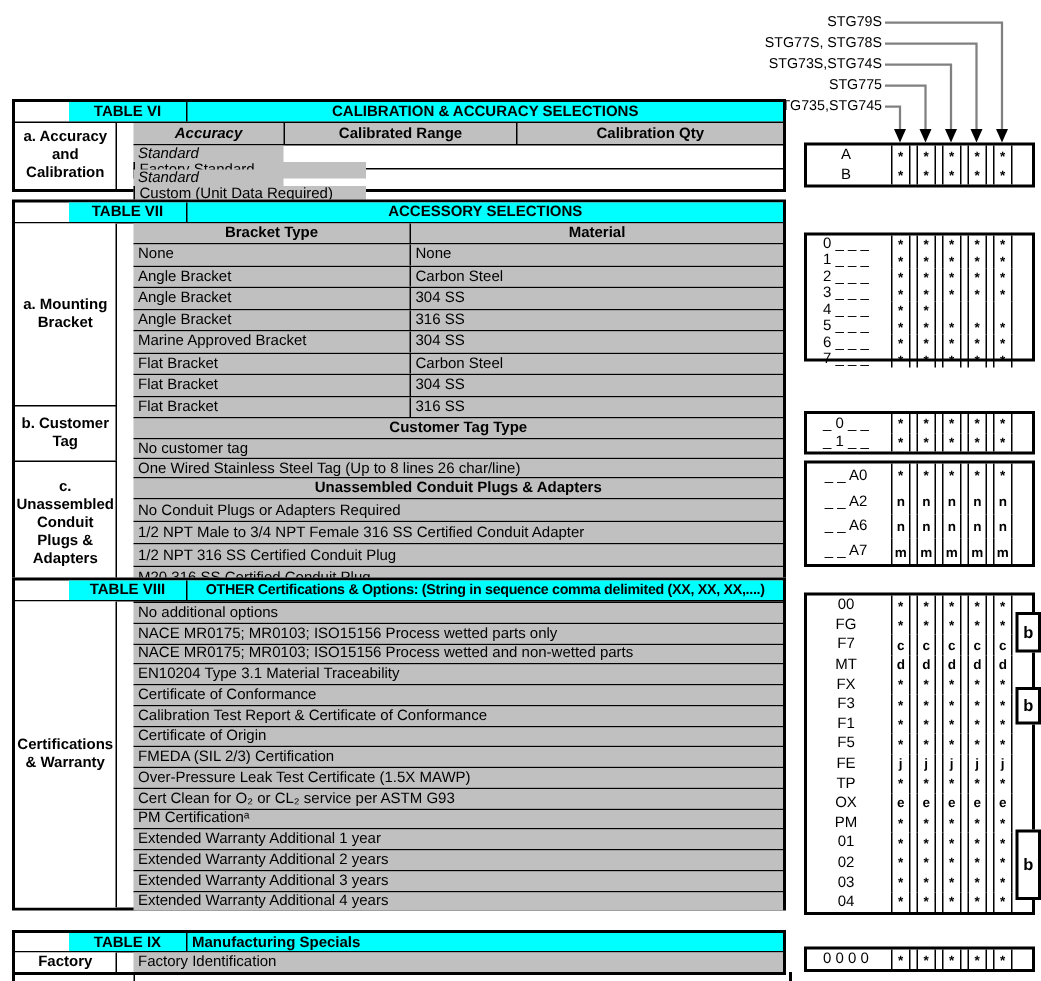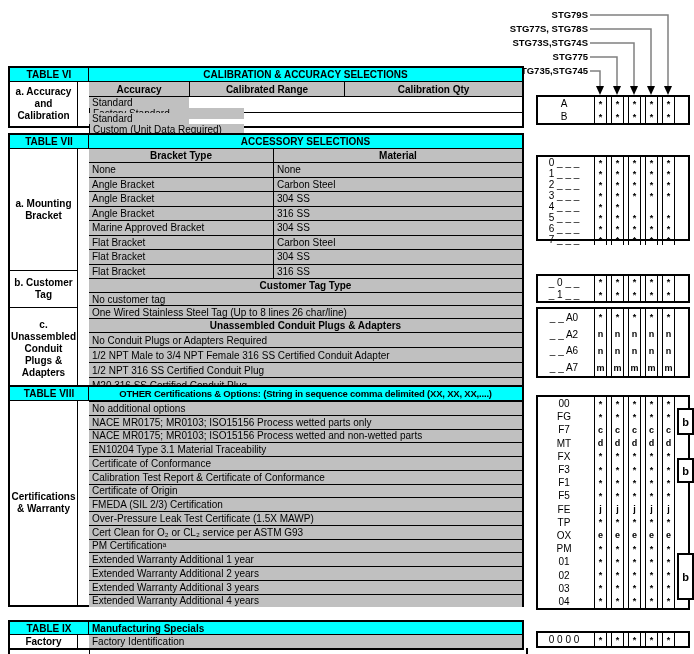--- a/index.html
+++ b/index.html
@@ -10,40 +10,40 @@
   .row{display:flex;align-items:stretch;}
   .tbody{position:relative;border-top:1px solid #000;}
   .tbody .row{border-top:1px solid #000;margin-left:79px;}
   .tbody .row.nt{border-top:none;}
   .c{display:flex;align-items:center;padding-left:3px;box-sizing:border-box;border-left:1px solid #000;background:#c0c0c0;overflow:hidden;white-space:nowrap;}
   .c:first-child{border-left:none;}
   .ctr{justify-content:center;padding-left:0;}
   .b{font-weight:bold;}
   .cyan{background:#00ffff;font-weight:bold;}
   .flex1{flex:1;}
-  .w78{width:78px;flex:none;}
-  .w100{width:100px;flex:none;}
+  .w78{width:78px;flex:none;margin-left:36px;}
+  .w100{width:100px;flex:none;font-style:italic;}
   .w155{width:155px;flex:none;}
   .w184{width:184px;flex:none;}
   .h12{height:12px;} .h13{height:13px;} .h128{height:12.75px;} .h135{height:13.5px;} .h14{height:14px;} .h15{height:15px;flex-direction:column;}
   .lblcol{position:absolute;left:0;top:0;width:68px;background:#fff;border-right:1px solid #000;box-sizing:border-box;
           display:flex;align-items:center;justify-content:center;text-align:center;font-weight:bold;white-space:normal;line-height:12px;}
   .lbl2{border-top:1px solid #000;}
   
   .codebox{position:absolute;left:536px;width:154px;border:2px solid #000;background:#fff;box-sizing:border-box;
            display:flex;flex-direction:column;}
   .crow{flex:1;display:flex;align-items:stretch;}
   .clabel{width:52px;flex:none;display:flex;align-items:center;justify-content:center;font-size:10px;white-space:pre;}
   .ccell{width:11px;flex:none;margin-left:4px;border-left:1px solid #000;border-right:1px solid #000;
          display:flex;align-items:center;justify-content:center;font-weight:bold;font-size:9px;}
   
   .bnote{position:absolute;left:677px;width:17px;background:#fff;border:2px solid #000;box-sizing:border-box;
          display:flex;align-items:center;justify-content:center;font-weight:bold;font-size:11px;}
   
-  .mlabel{position:absolute;right:106px;height:12px;line-height:12px;font-size:9.5px;font-weight:bold;text-align:center;white-space:nowrap;}
+  .mlabel{position:absolute;right:106px;height:12px;line-height:12px;font-size:9.5px;font-weight:normal;text-align:center;white-space:nowrap;}
   #leader-svg{position:absolute;left:0;top:0;pointer-events:none;}
   
   .stub{position:absolute;top:648px;height:6px;}
   .t8title{font-size:9.5px;letter-spacing:-0.2px;}
 </style>
 </head>
 <body>
 
 <div id="page">
 

